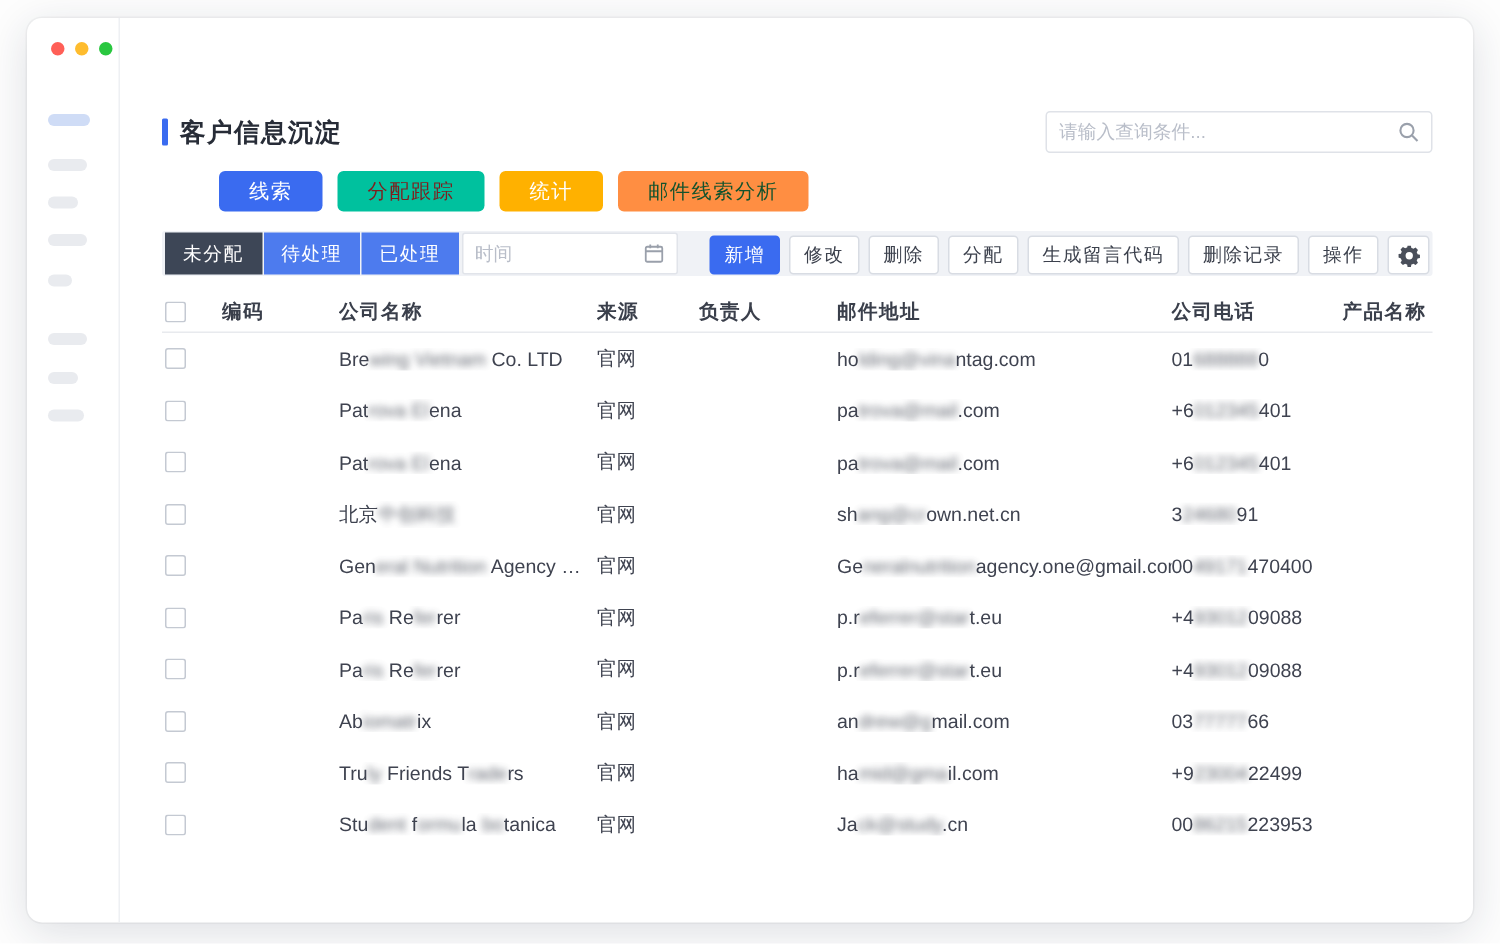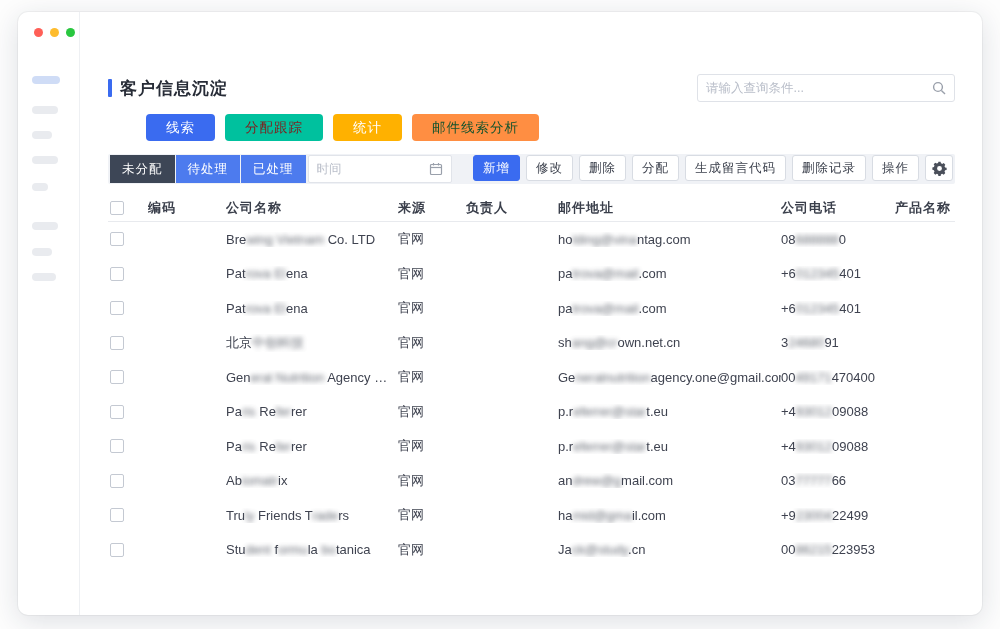--- a/index.html
+++ b/index.html
@@ -30,21 +30,21 @@
     display:flex; align-items:center; background:#fff; padding:4px 8px; }
   .search input { flex:1; border:none; outline:none; font-size:12.5px; color:#333; background:transparent; }
   .search input::placeholder { color:#b9bec9; }
   .search svg { flex:none; }
 
   .actions { margin-top:12px; display:flex; gap:10px;margin-left:38px; }
   .act-btn { border:none; height:27px; padding:0 20px; border-radius:4px; font-size:13.5px; cursor:pointer;
     font-family:inherit; letter-spacing:1px; }
 
   .filterbar { margin-top:13px; height:30px; background:#f0f2f6; border-radius:2px;
-    display:flex; align-items:flex-start; padding:1px 2px; }
+    display:flex; align-items:flex-end; padding:1px 2px; }
   .ftab { height:28px; padding:0 12px; font-size:12.5px; color:#fff; border:none; cursor:pointer;
     display:flex; align-items:center; margin-right:1px; font-family:inherit; letter-spacing:1px; }
   .datebox { height:28px; width:144px; background:#fff; border:1px solid #e1e4ea; border-radius:2px;
     display:flex; align-items:center; padding:0 8px; margin-left:1px; cursor:pointer; }
   .datebox .ph { flex:1; font-size:12.5px; color:#b9bec9; }
   .toolbar { margin-left:auto; display:flex; gap:6px; align-items:center; }
   .tbtn { height:26px; padding:0 9px; font-size:12.5px; border-radius:3px; cursor:pointer; font-family:inherit;
     background:#fff; border:1px solid #d8dce3; color:#3c414d; letter-spacing:1px; }
   .tbtn.primary { background:#3a6bf0; border-color:#3a6bf0; color:#fff; }
   .gearbtn { height:26px; width:28px; background:#fff; border:1px solid #d8dce3; border-radius:3px;
@@ -153,21 +153,21 @@
         <div id="tbody">
             <div class="trow">
               <div class="tcell">
                 <input type="checkbox" class="cbx" style="">
               </div>
               <div class="tcell"></div>
               <div class="tcell"><span>Bre</span><span class="blur">wing Vietnam</span><span> Co. LTD</span></div>
               <div class="tcell">官网</div>
               <div class="tcell"></div>
               <div class="tcell"><span>ho</span><span class="blur">lding@vina</span><span>ntag.com</span></div>
-              <div class="tcell"><span>08</span><span class="blur">688888</span><span>0</span></div>
+              <div class="tcell"><span>01</span><span class="blur">688888</span><span>0</span></div>
               <div class="tcell"></div>
             </div>
             <div class="trow">
               <div class="tcell">
                 <input type="checkbox" class="cbx" style="">
               </div>
               <div class="tcell"></div>
               <div class="tcell"><span>Pat</span><span class="blur">rova El</span><span>ena</span></div>
               <div class="tcell">官网</div>
               <div class="tcell"></div>

